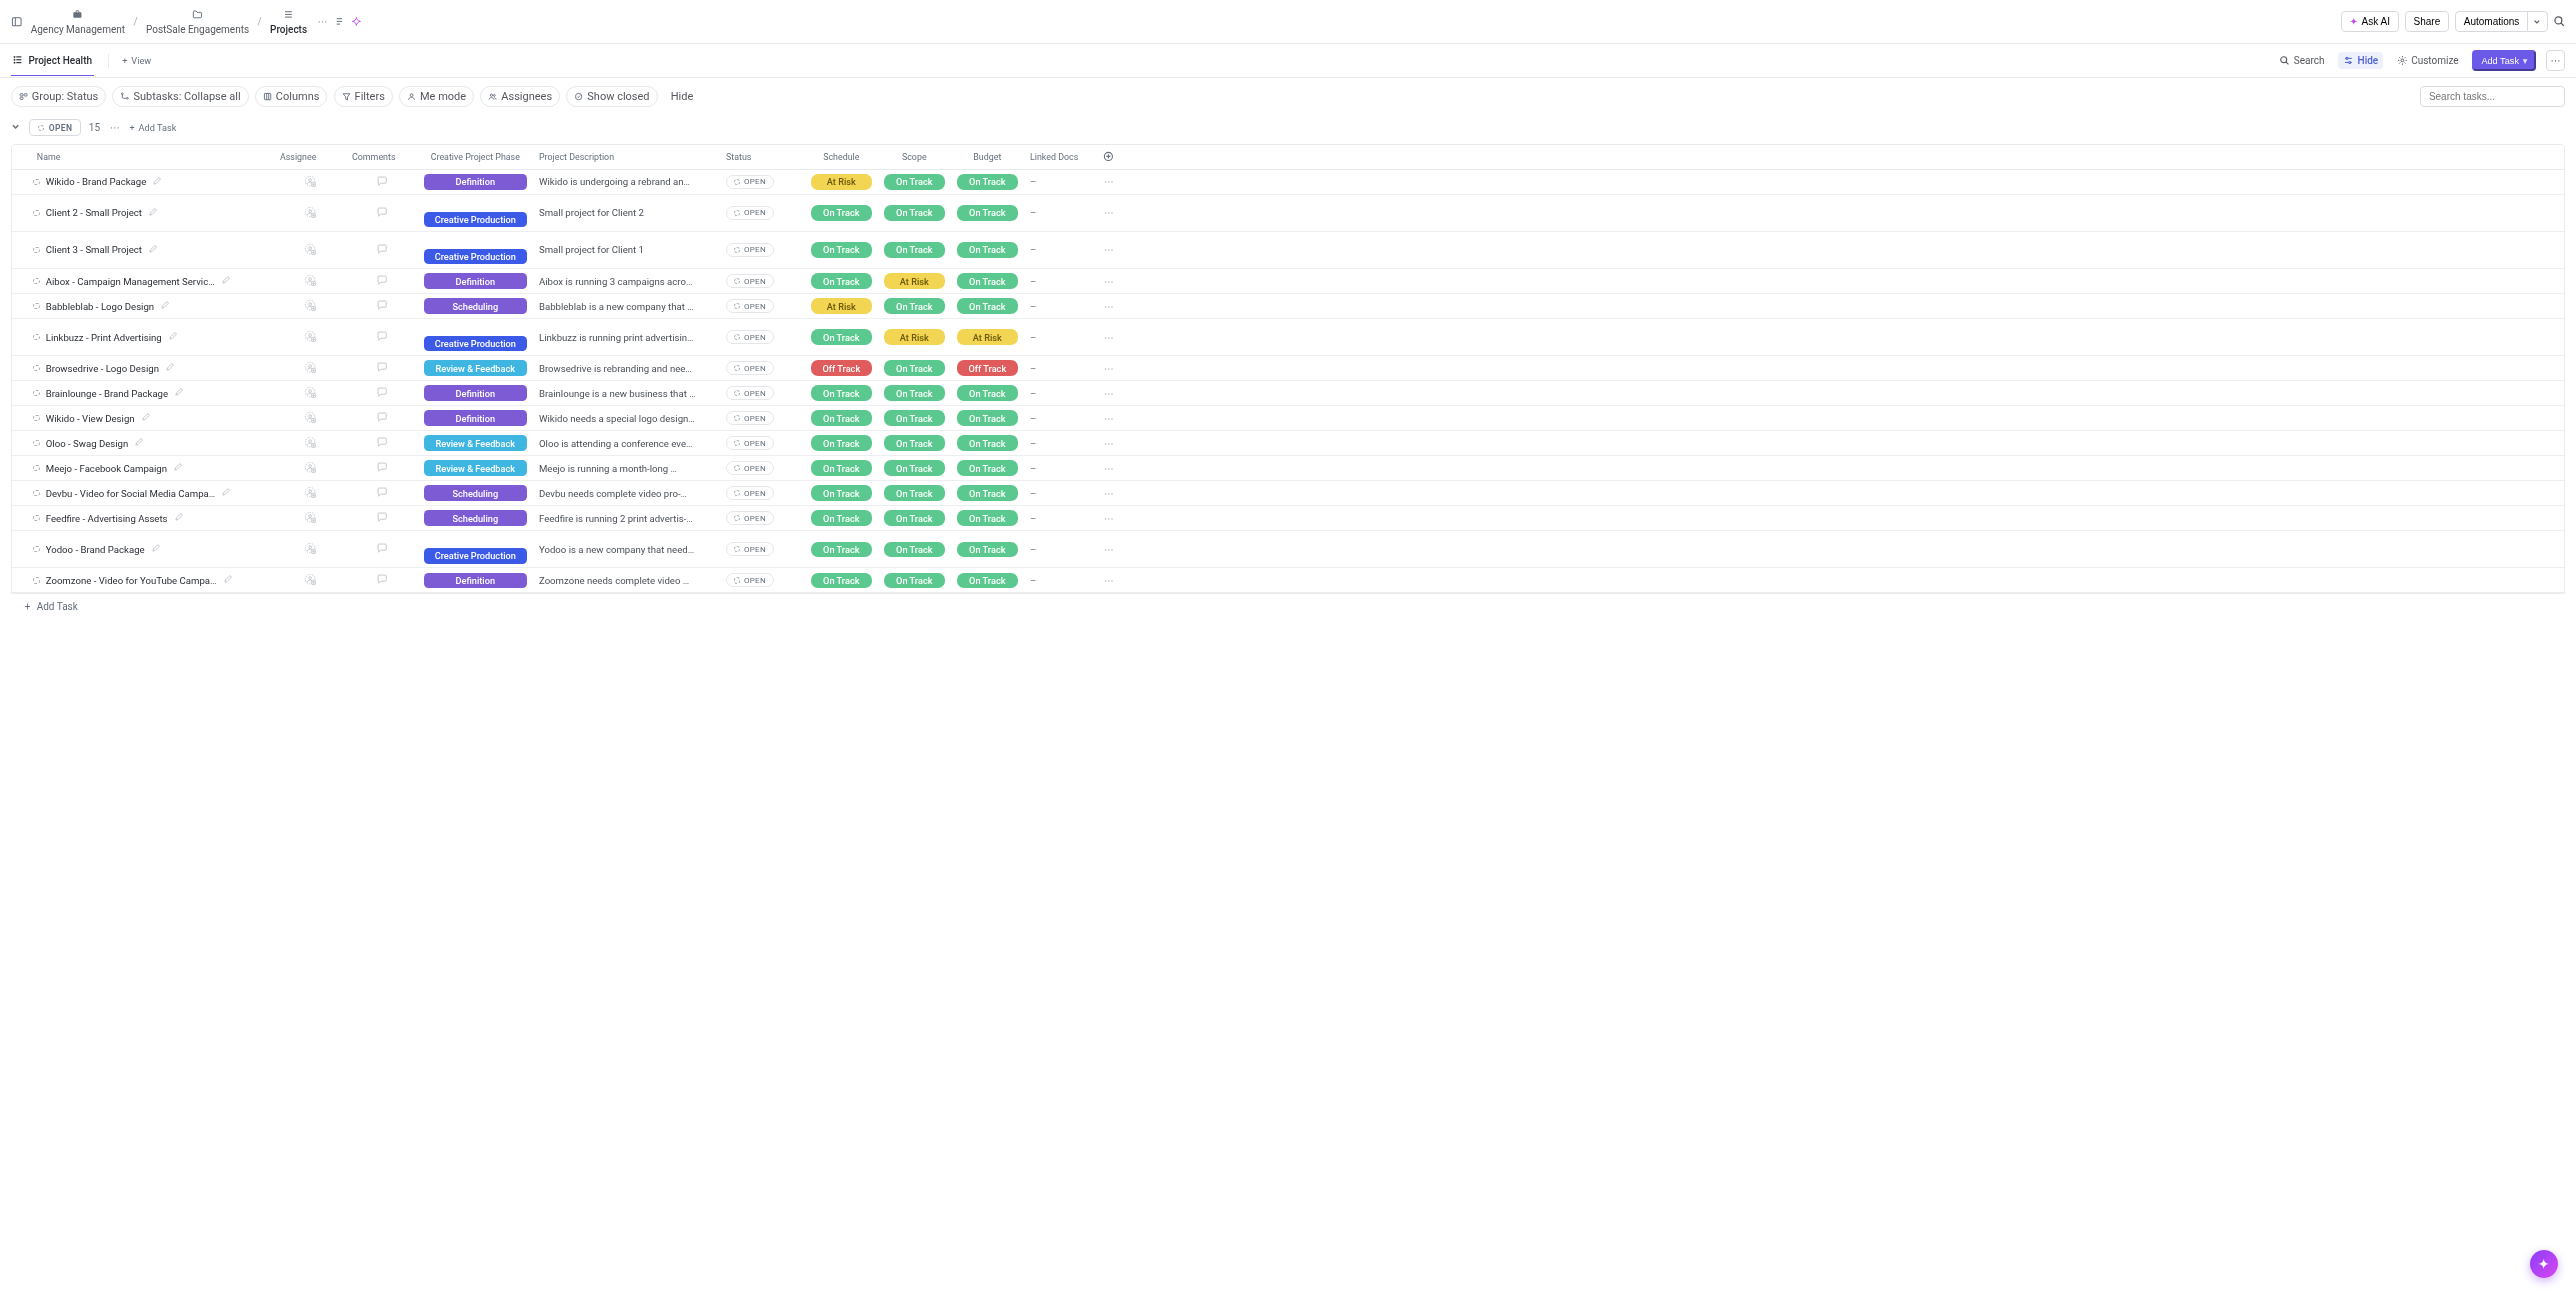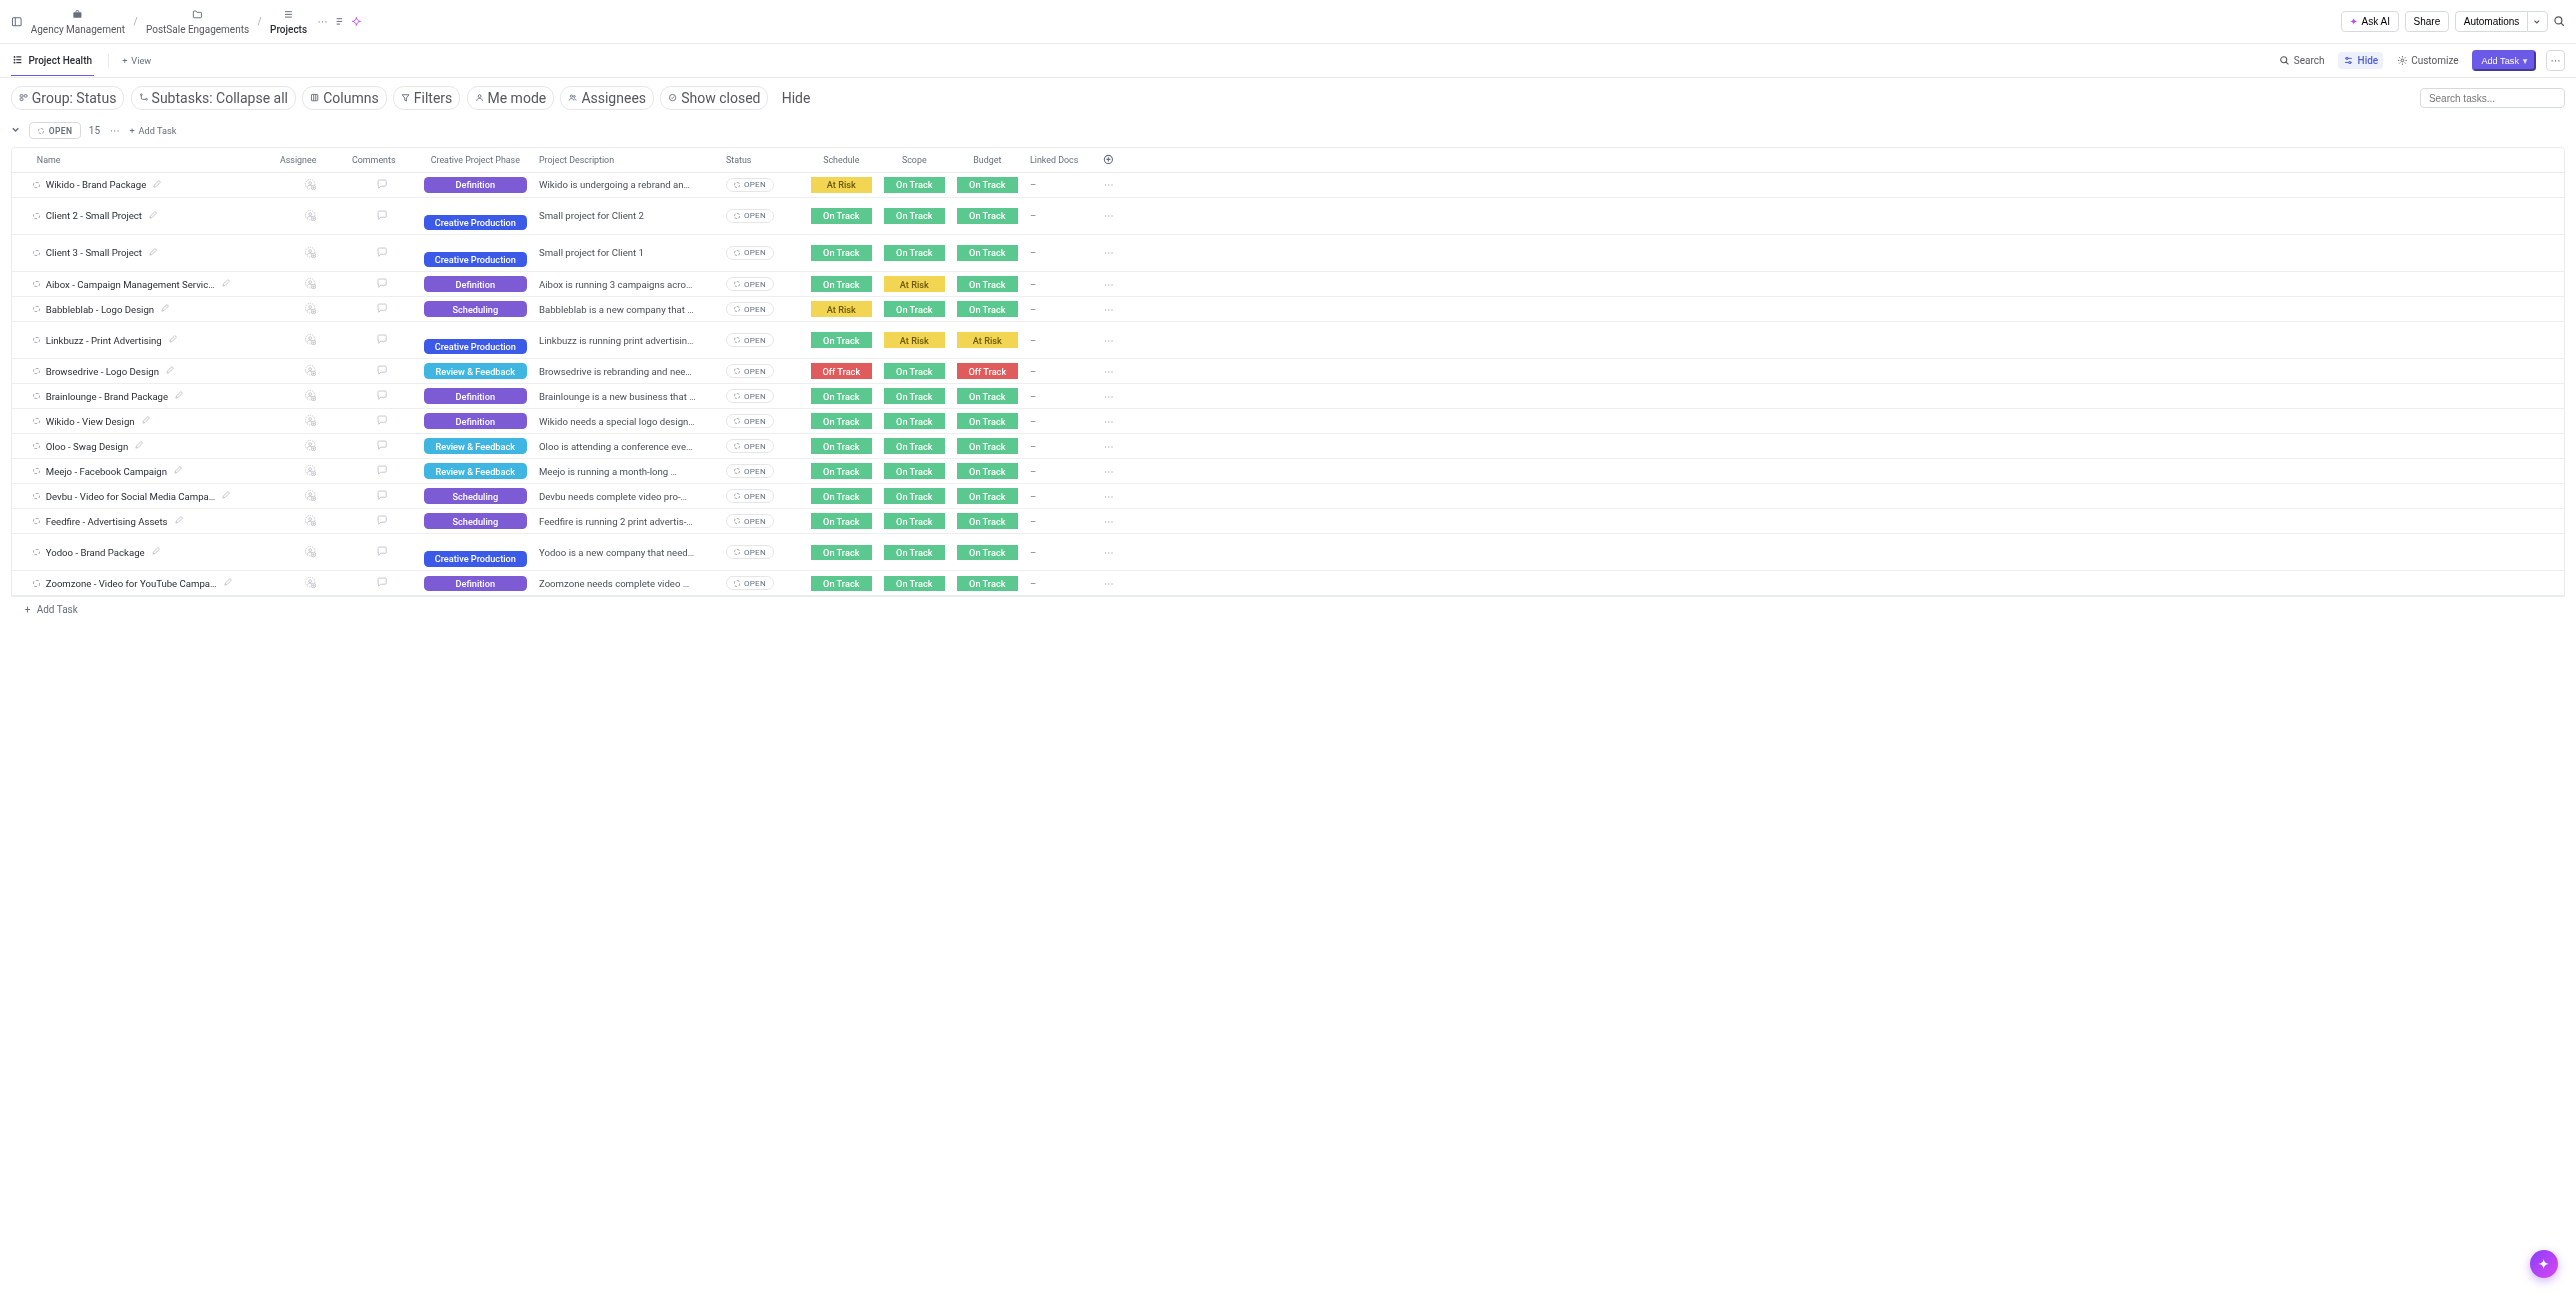--- a/index.html
+++ b/index.html
@@ -17,21 +17,21 @@
 .btn-primary { background: #6b5ae8; border-color: #6b5ae8; color: #fff; padding: 3.1px 7px; border-radius: 3.8px; font-size: 9.2px; display: inline-flex; align-items: center; gap: 3.8px; }
 .btn-primary .caret { opacity: .8; }
 .viewbar { display: flex; align-items: center; padding: 0 10.8px; border-bottom: 0.8px solid #e8eaed; gap: 14px; height: 34px; }
 .view-tab { display: flex; align-items: center; gap: 4.6px; padding: 7.7px 1.5px; border-bottom: 1.5px solid transparent; font-weight: 500; cursor: pointer; }
 .view-tab.active { border-bottom-color: #6b5ae8; color: #2a2e34; }
 .view-sep { width: 0.8px; height: 14px; background: #e8eaed; }
 .view-actions { margin-left: auto; display: flex; align-items: center; gap: 9.2px; color: #54575d; }
 .view-actions .item { display: flex; align-items: center; gap: 3.8px; cursor: pointer; padding: 3.1px 4.6px; border-radius: 3.8px; }
 .search-input { border: 0.8px solid #d6d9de; border-radius: 4.6px; padding: 3.8px 7.7px; font-size: 10px; width: 145px; color: #54575d; }
 .filterbar { display: flex; align-items: center; padding: 7.7px 10.8px; gap: 6.2px; }
-.chip { border: 0.8px solid #e4e6ea; background: #fff; padding: 3.1px 7px; border-radius: 10.8px; font-size: 14px; color: #54575d; display: inline-flex; align-items: center; gap: 3.8px; cursor: pointer; }
+.chip { border: 0.8px solid #e4e6ea; background: #fff; padding: 3.1px 7px; border-radius: 10.8px; font-size: 11px; color: #54575d; display: inline-flex; align-items: center; gap: 3.8px; cursor: pointer; }
 .chip.plain { border: none; background: none; }
 .filter-right { margin-left: auto; }
 .section { padding: 0 10.8px 7.7px 10.8px; }
 .grp-head { display: flex; align-items: center; gap: 7.7px; padding: 4.6px 0 7.7px 0; }
 .caret-down { width: 10.8px; height: 10.8px; color: #656f7d; cursor: pointer; }
 .status-pill { border: 0.8px solid #d6d9de; padding: 2.3px 7.7px; border-radius: 4.6px; font-size: 8.5px; font-weight: 600; color: #656f7d; letter-spacing: 0.4px; display: inline-flex; align-items: center; gap: 4.6px; }
 .dot { width: 6.2px; height: 6.2px; border-radius: 50%; border: 1.2px dashed #a9acb0; }
 .count { color: #656f7d; font-size: 10px; }
 .link-add { color: #656f7d; font-size: 9.2px; display: inline-flex; align-items: center; gap: 3.8px; cursor: pointer; }
 .table { border: 0.8px solid #e8eaed; border-radius: 4.6px 4.6px 0 0; overflow: hidden; }
@@ -41,21 +41,21 @@
 .cell { padding: 3.8px 6.2px; display: flex; align-items: center; gap: 4.6px; overflow: hidden; white-space: nowrap; text-overflow: ellipsis; }
 .cell.name { gap: 6.2px; padding-left: 21.6px; }
 .cell.center { justify-content: center; }
 .cell.dim { color: #656f7d; }
 .task-name { overflow: hidden; text-overflow: ellipsis; }
 .ghost-icon { color: #b9bec7; width: 12.3px; height: 12.3px; cursor: pointer; }
 .pill { padding: 2.3px 0; border-radius: 4.6px; font-size: 9.2px; color: #fff; text-align: center; width: 100%; font-weight: 500; }
 .pill.purple { background: #7d5bd4; }
 .pill.blue { background: #3c5ae8; margin-top: 13px; }
 .pill.teal { background: #3fb6e2; }
-.badge { padding: 2.3px 0; border-radius: 0; font-size: 9.2px; text-align: center; width: 100%; font-weight: 500; }
+.badge { padding: 2.3px 0; border-radius: 7px; font-size: 9.2px; text-align: center; width: 100%; font-weight: 500; }
 .badge.green { background: #5bc98f; color: #fff; }
 .badge.yellow { background: #f3d554; color: #6b5908; }
 .badge.red { background: #e05b5b; color: #fff; }
 .statmini { border: 0.8px solid #e4e6ea; padding: 1.5px 7px; border-radius: 9.2px; font-size: 8px; color: #656f7d; letter-spacing: 0.3px; display: inline-flex; align-items: center; gap: 3.8px; }
 .dots3 { color: #8a8f98; cursor: pointer; width: 14px; text-align: center; }
 .addrow { padding: 7px 14px; display: flex; align-items: center; gap: 6.2px; color: #656f7d; cursor: pointer; font-size: 10px; }
 .addcol { color: #656f7d; cursor: pointer; }
 .fab { position: fixed; right: 18.5px; bottom: 18.5px; width: 28px; height: 28px; border-radius: 50%; background: linear-gradient(135deg,#8a3ffc,#d946ef); display: flex; align-items: center; justify-content: center; color: #fff; font-size: 14px; cursor: pointer; box-shadow: 0 3.1px 9.2px rgba(138,63,252,.4); }
 .ai-icon { color: #c04bf0; }
 .hide-badge { background: #eef0fb; color: #4b5fd6; padding: 2.3px 6.2px; border-radius: 3.8px; font-weight: 500; }

